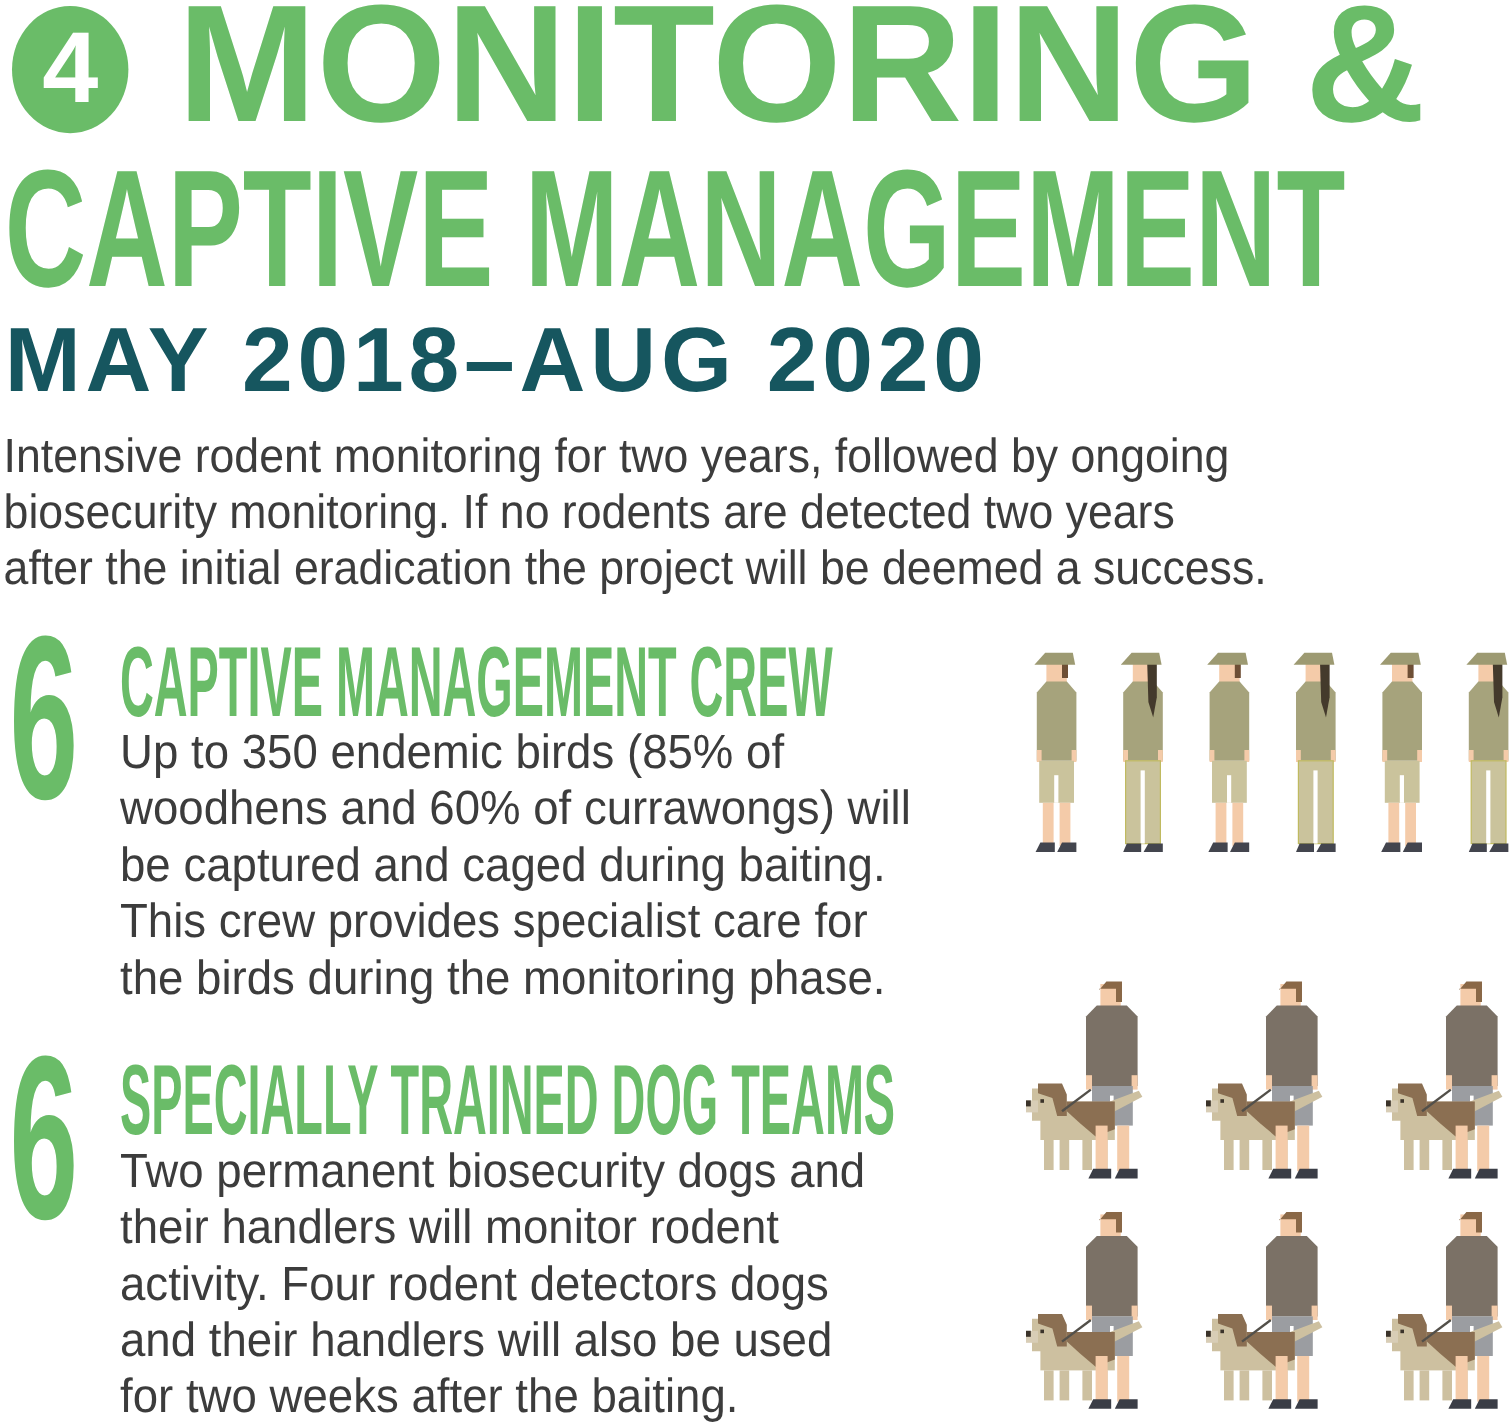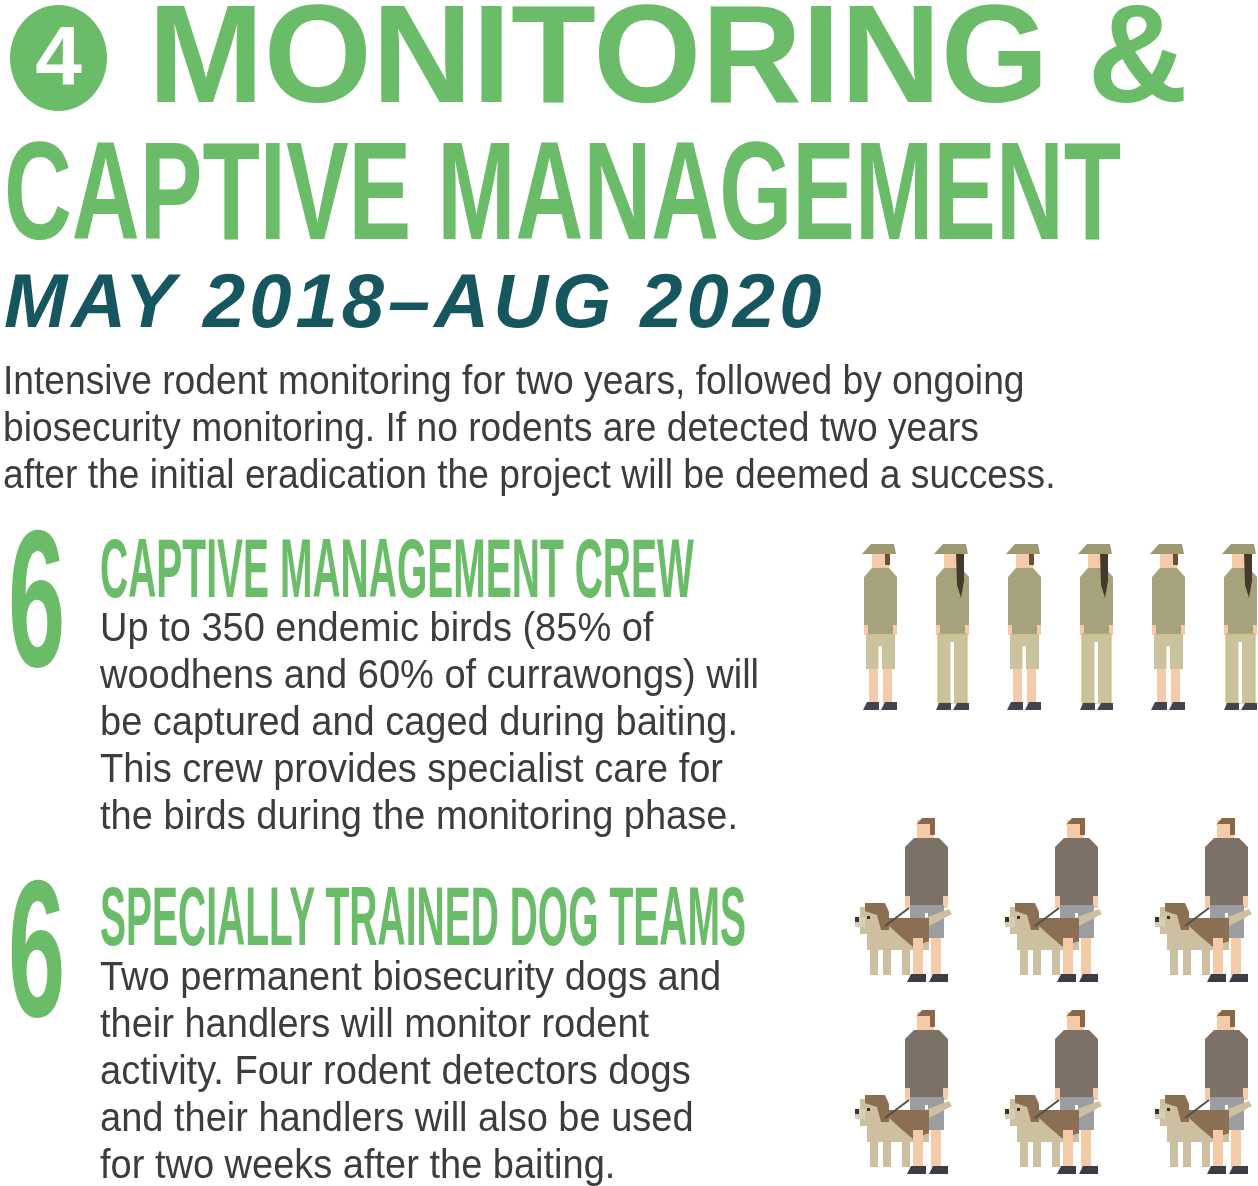--- a/index.html
+++ b/index.html
@@ -21,21 +21,21 @@
   .step-circle{
     left:10px;top:5px;width:97px;height:106px;border-radius:50%;
     background:var(--green);display:flex;align-items:center;justify-content:center;
   }
   .step-num{color:#fff;font-size:84px;font-weight:700;line-height:1;padding-bottom:4px;}
 
   
   .title-line{color:var(--green);font-weight:700;font-size:139px;line-height:1;}
   .title-l1{left:148px;top:-16px;}
   .title-l2{left:4px;top:121px;transform:scaleX(0.676);}
-  .date-range{left:4px;top:263px;color:var(--teal);font-weight:700;font-size:76px;line-height:1;letter-spacing:4px;font-style:italic;}
+  .date-range{left:4px;top:263px;color:var(--teal);font-weight:700;font-size:76px;line-height:1;letter-spacing:4px;}
 
   
   .para{color:var(--ink);font-size:40px;line-height:1.175;white-space:pre-line;width:1400px;}
   .intro{left:3px;top:357px;transform:scaleX(0.93);}
   .sec-body{transform:scaleX(0.95);width:900px;}
   .body-1{left:100px;top:604px;}
   .body-2{left:100px;top:953px;}
 
   
   .big-num{color:var(--green);font-weight:700;font-size:194px;line-height:1;transform:scaleX(0.53);}

